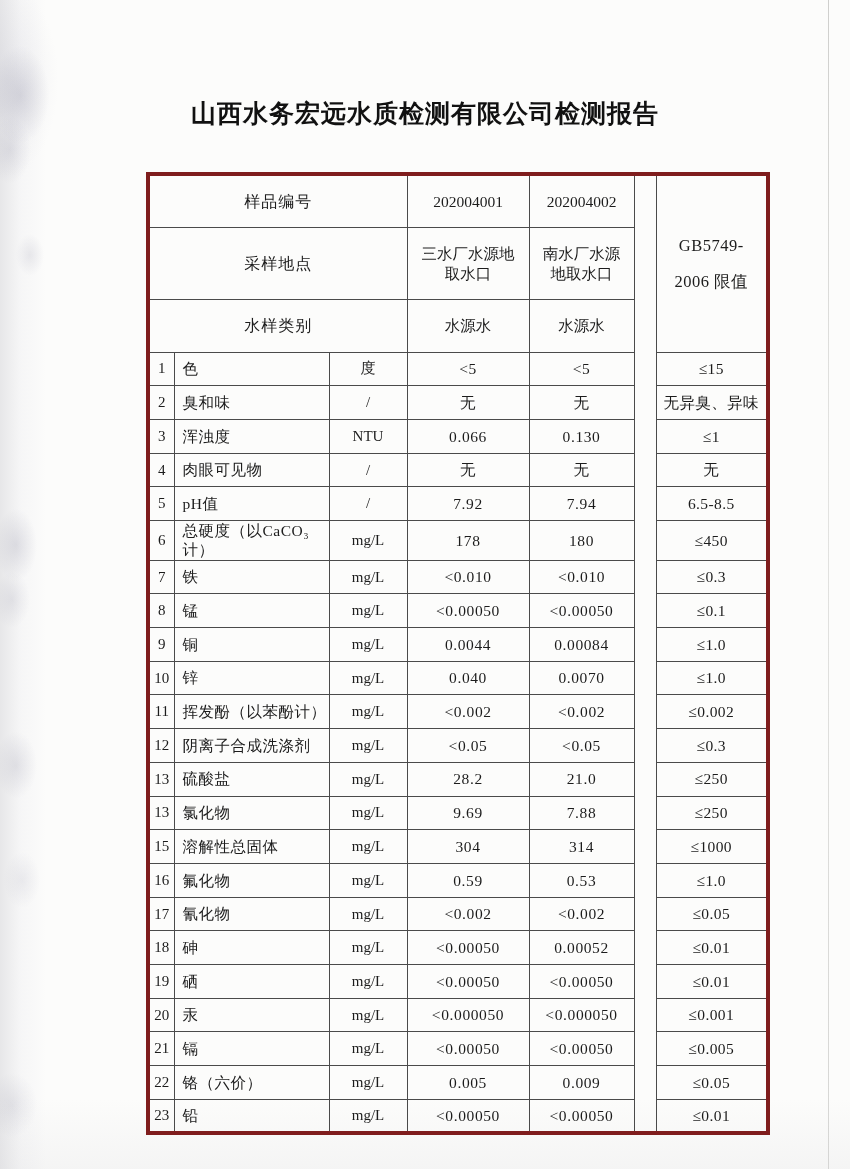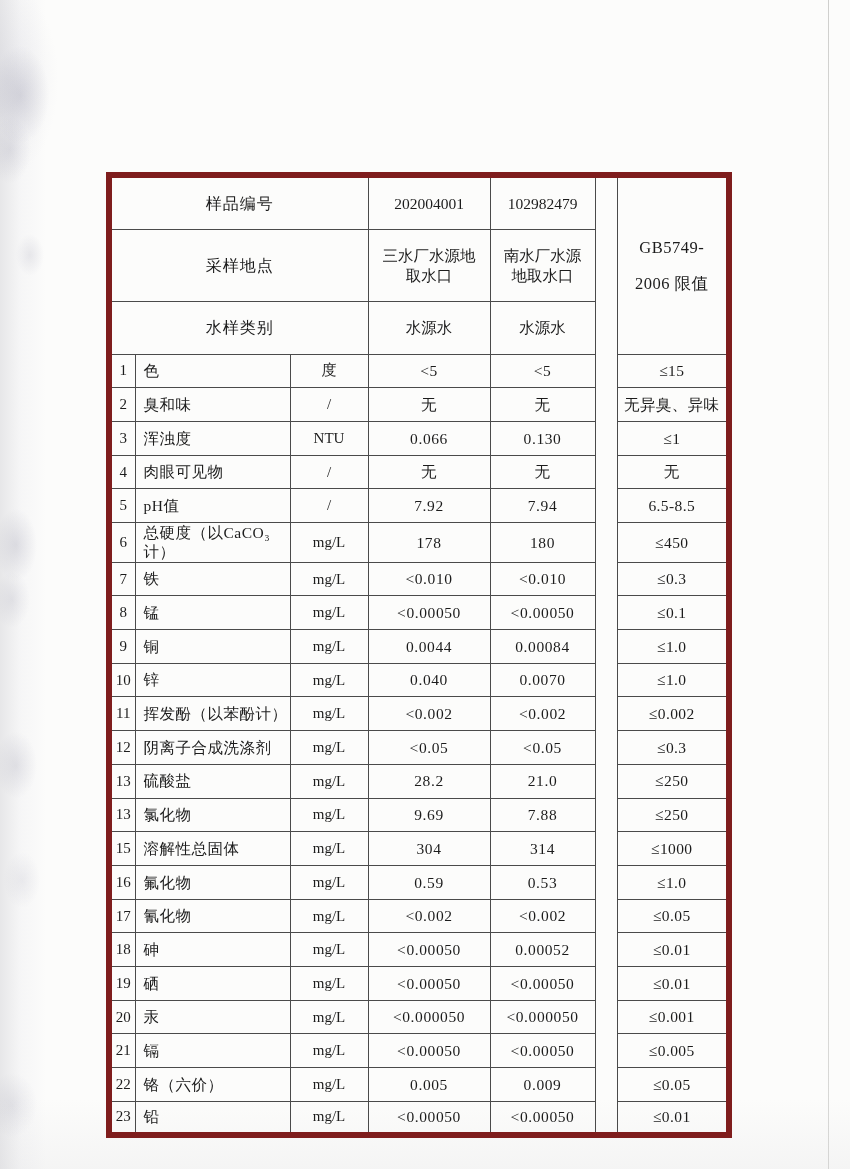--- a/index.html
+++ b/index.html
@@ -71,21 +71,21 @@
     font-size:15.5px;
   }
   .report-table td{
     border:1px solid #4a4a4a;
     text-align:center;
     vertical-align:middle;
     padding:0;
     color:#1c1c1c;
     line-height:1.25;
   }
-  .report-table{border:6px solid #7f1d1d;}
+  .report-table{border:4px solid #7f1d1d;margin-left:40px;}
   tr.meta-1{height:31px;}
   tr.meta-2{height:48px;}
   tr.meta-3{height:33px;}
   tr.data-row{height:33.7px;}
   td.meta-label{font-size:16px;letter-spacing:1px;}
   td.meta-value{font-size:15.5px;padding:16px 12px;}
   td.limit-head{
     font-size:16.5px;
     line-height:36px;
     letter-spacing:.5px;
@@ -105,37 +105,38 @@
 </head>
 <body>
 
 <div class="page">
 
   <div class="scan-left-band"></div>
   <div class="scan-smudges"></div>
   <div class="paper-edge-right"></div>
   <div class="scan-bottom-haze"></div>
 
+  <div class="doc-title">山西水务宏远水质检测有限公司检测报告</div>
 
 
   <table class="report-table">
     <colgroup>
       <col style="width:26px">
       <col style="width:155px">
       <col style="width:78px">
       <col style="width:122px">
       <col style="width:105px">
       <col style="width:22px">
       <col style="width:112px">
     </colgroup>
     <tbody>
       <tr class="meta-1">
         <td colspan="3" class="meta-label">样品编号</td>
         <td class="meta-value">202004001</td>
-        <td class="meta-value">102982479</td>
+        <td class="meta-value">202004002</td>
         <td class="gap-col" rowspan="26"></td>
         <td class="limit-head" rowspan="3">
           <div>GB5749-</div>
           <div>2006 限值</div>
         </td>
       </tr>
       <tr class="meta-2">
         <td colspan="3" class="meta-label">采样地点</td>
         <td class="meta-value">三水厂水源地取水口</td>
         <td class="meta-value">南水厂水源地取水口</td>

